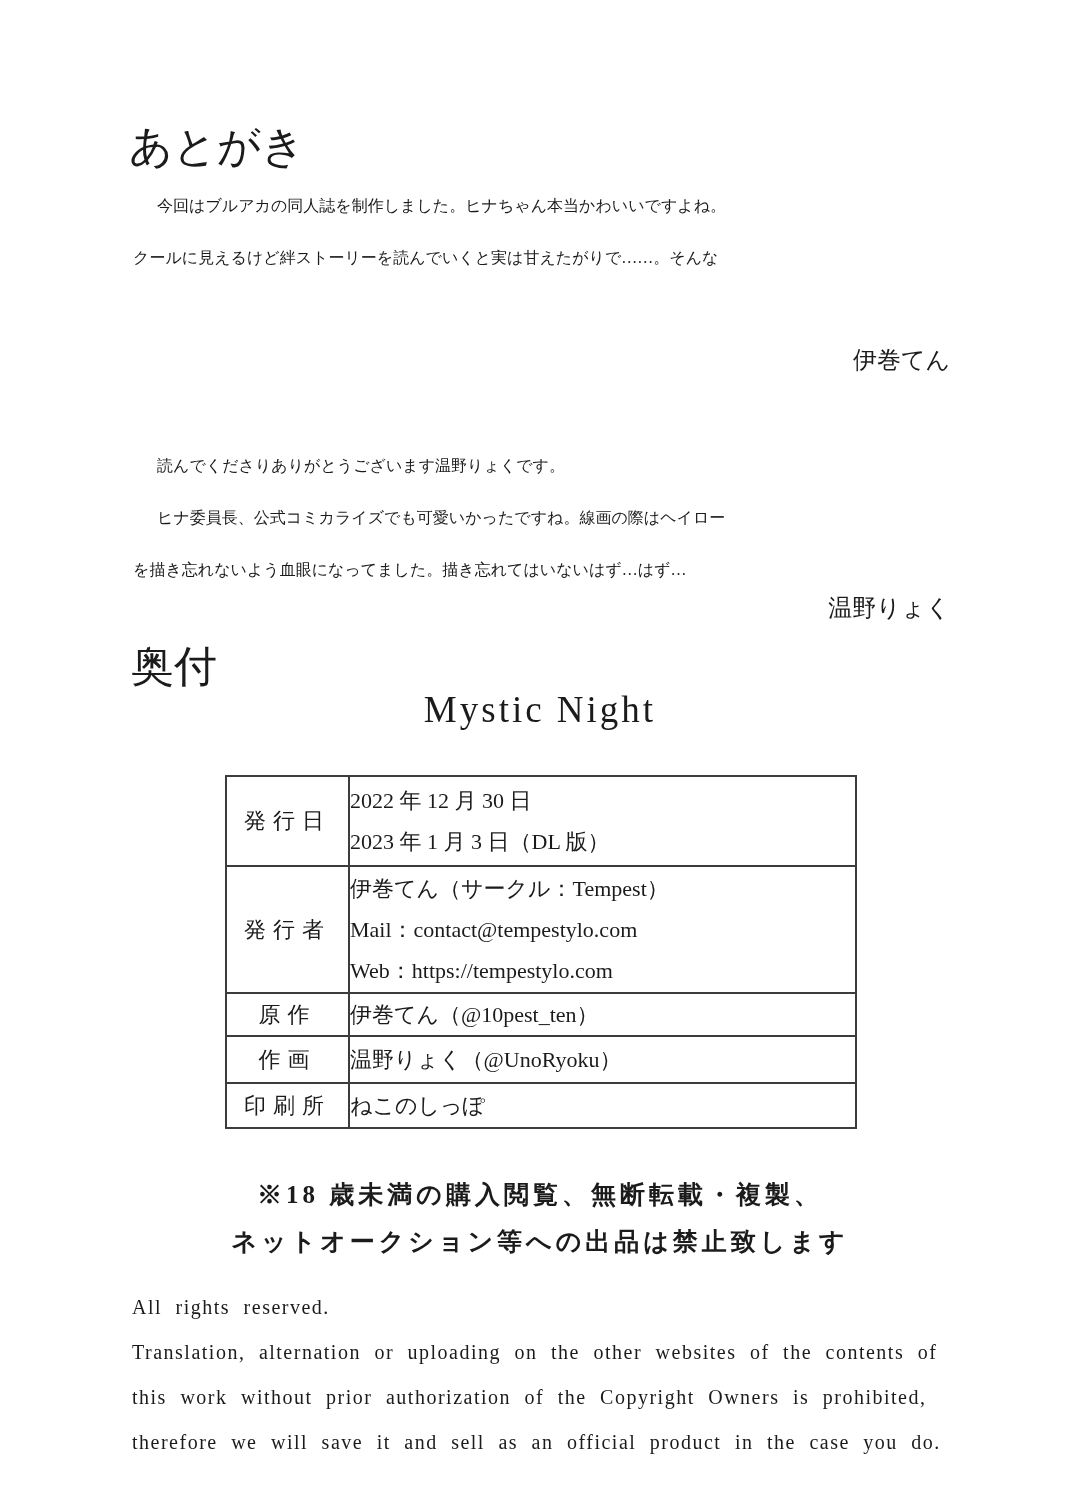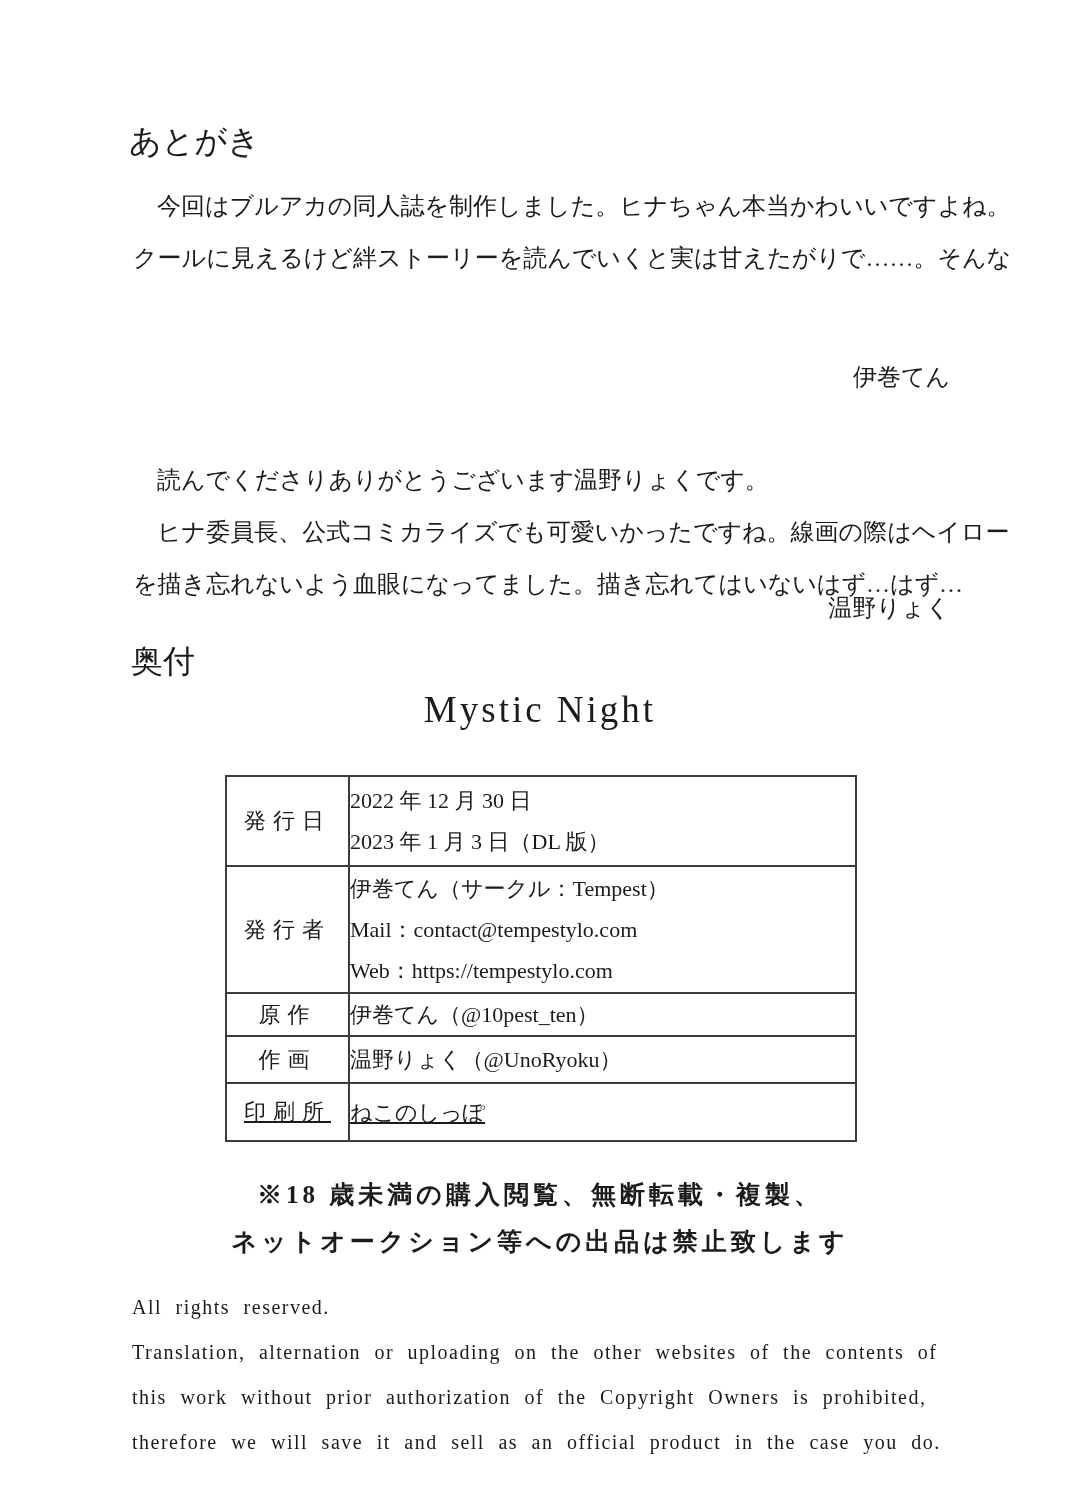--- a/index.html
+++ b/index.html
@@ -6,39 +6,39 @@
   .page{
     position:relative;
     width:1080px;height:1511px;
     background:#ffffff;
     color:#1b1b1b;
     font-family:"Liberation Serif","DejaVu Serif",serif;
     overflow:hidden;
   }
   .heading{
     position:absolute;margin:0;
-    font-size:32px;font-weight:400;line-height:1;
+    font-size:43px;font-weight:400;line-height:1;
     color:#1b1b1b;
   }
   .afterword-heading{left:129px;top:125px;}
   .colophon-heading{left:131px;top:645px;}
   .para{
     position:absolute;left:133px;
-    font-size:24px;line-height:52px;
+    font-size:16px;line-height:52px;
     white-space:nowrap;
   }
   .para-1{top:180px;}
-  .para-2{top:454px;font-family:Liberation Serif, serif;}
+  .para-2{top:440px;font-family:Liberation Serif, serif;}
   .line.indent{padding-left:24px;}
   .sig{
     position:absolute;right:130px;
     font-size:24px;line-height:52px;text-align:right;
     white-space:nowrap;
   }
-  .sig-1{top:351px;}
+  .sig-1{top:334px;}
   .sig-2{top:582px;}
   .book-title{
     position:absolute;left:0;top:691px;width:100%;
     text-align:center;font-size:37px;line-height:1;
     letter-spacing:3px;
   }
   table.colophon-table{
     position:absolute;left:225px;top:775px;width:632px;
     border-collapse:collapse;table-layout:fixed;
   }
@@ -50,21 +50,21 @@
   }
   td.cell-label{
     width:121px;text-align:center;letter-spacing:7px;
   }
   td.cell-value{padding-left:13px;}
   .value-line{line-height:41px;white-space:nowrap;}
   tr.row-1{height:90px;}
   tr.row-2{height:127px;}
   tr.row-3{height:33px;}
   tr.row-4{height:47px;padding-left:39px;}
-  tr.row-5{height:58px;text-decoration:underline;}
+  tr.row-5{height:45px;}
   .notice{
     position:absolute;left:0;top:1171px;width:100%;
     text-align:center;
     font-size:25px;line-height:47px;letter-spacing:4px;
     white-space:nowrap;
     font-weight:bold;
   }
   .rights{
     position:absolute;left:132px;top:1285px;
     font-size:20px;line-height:45px;

